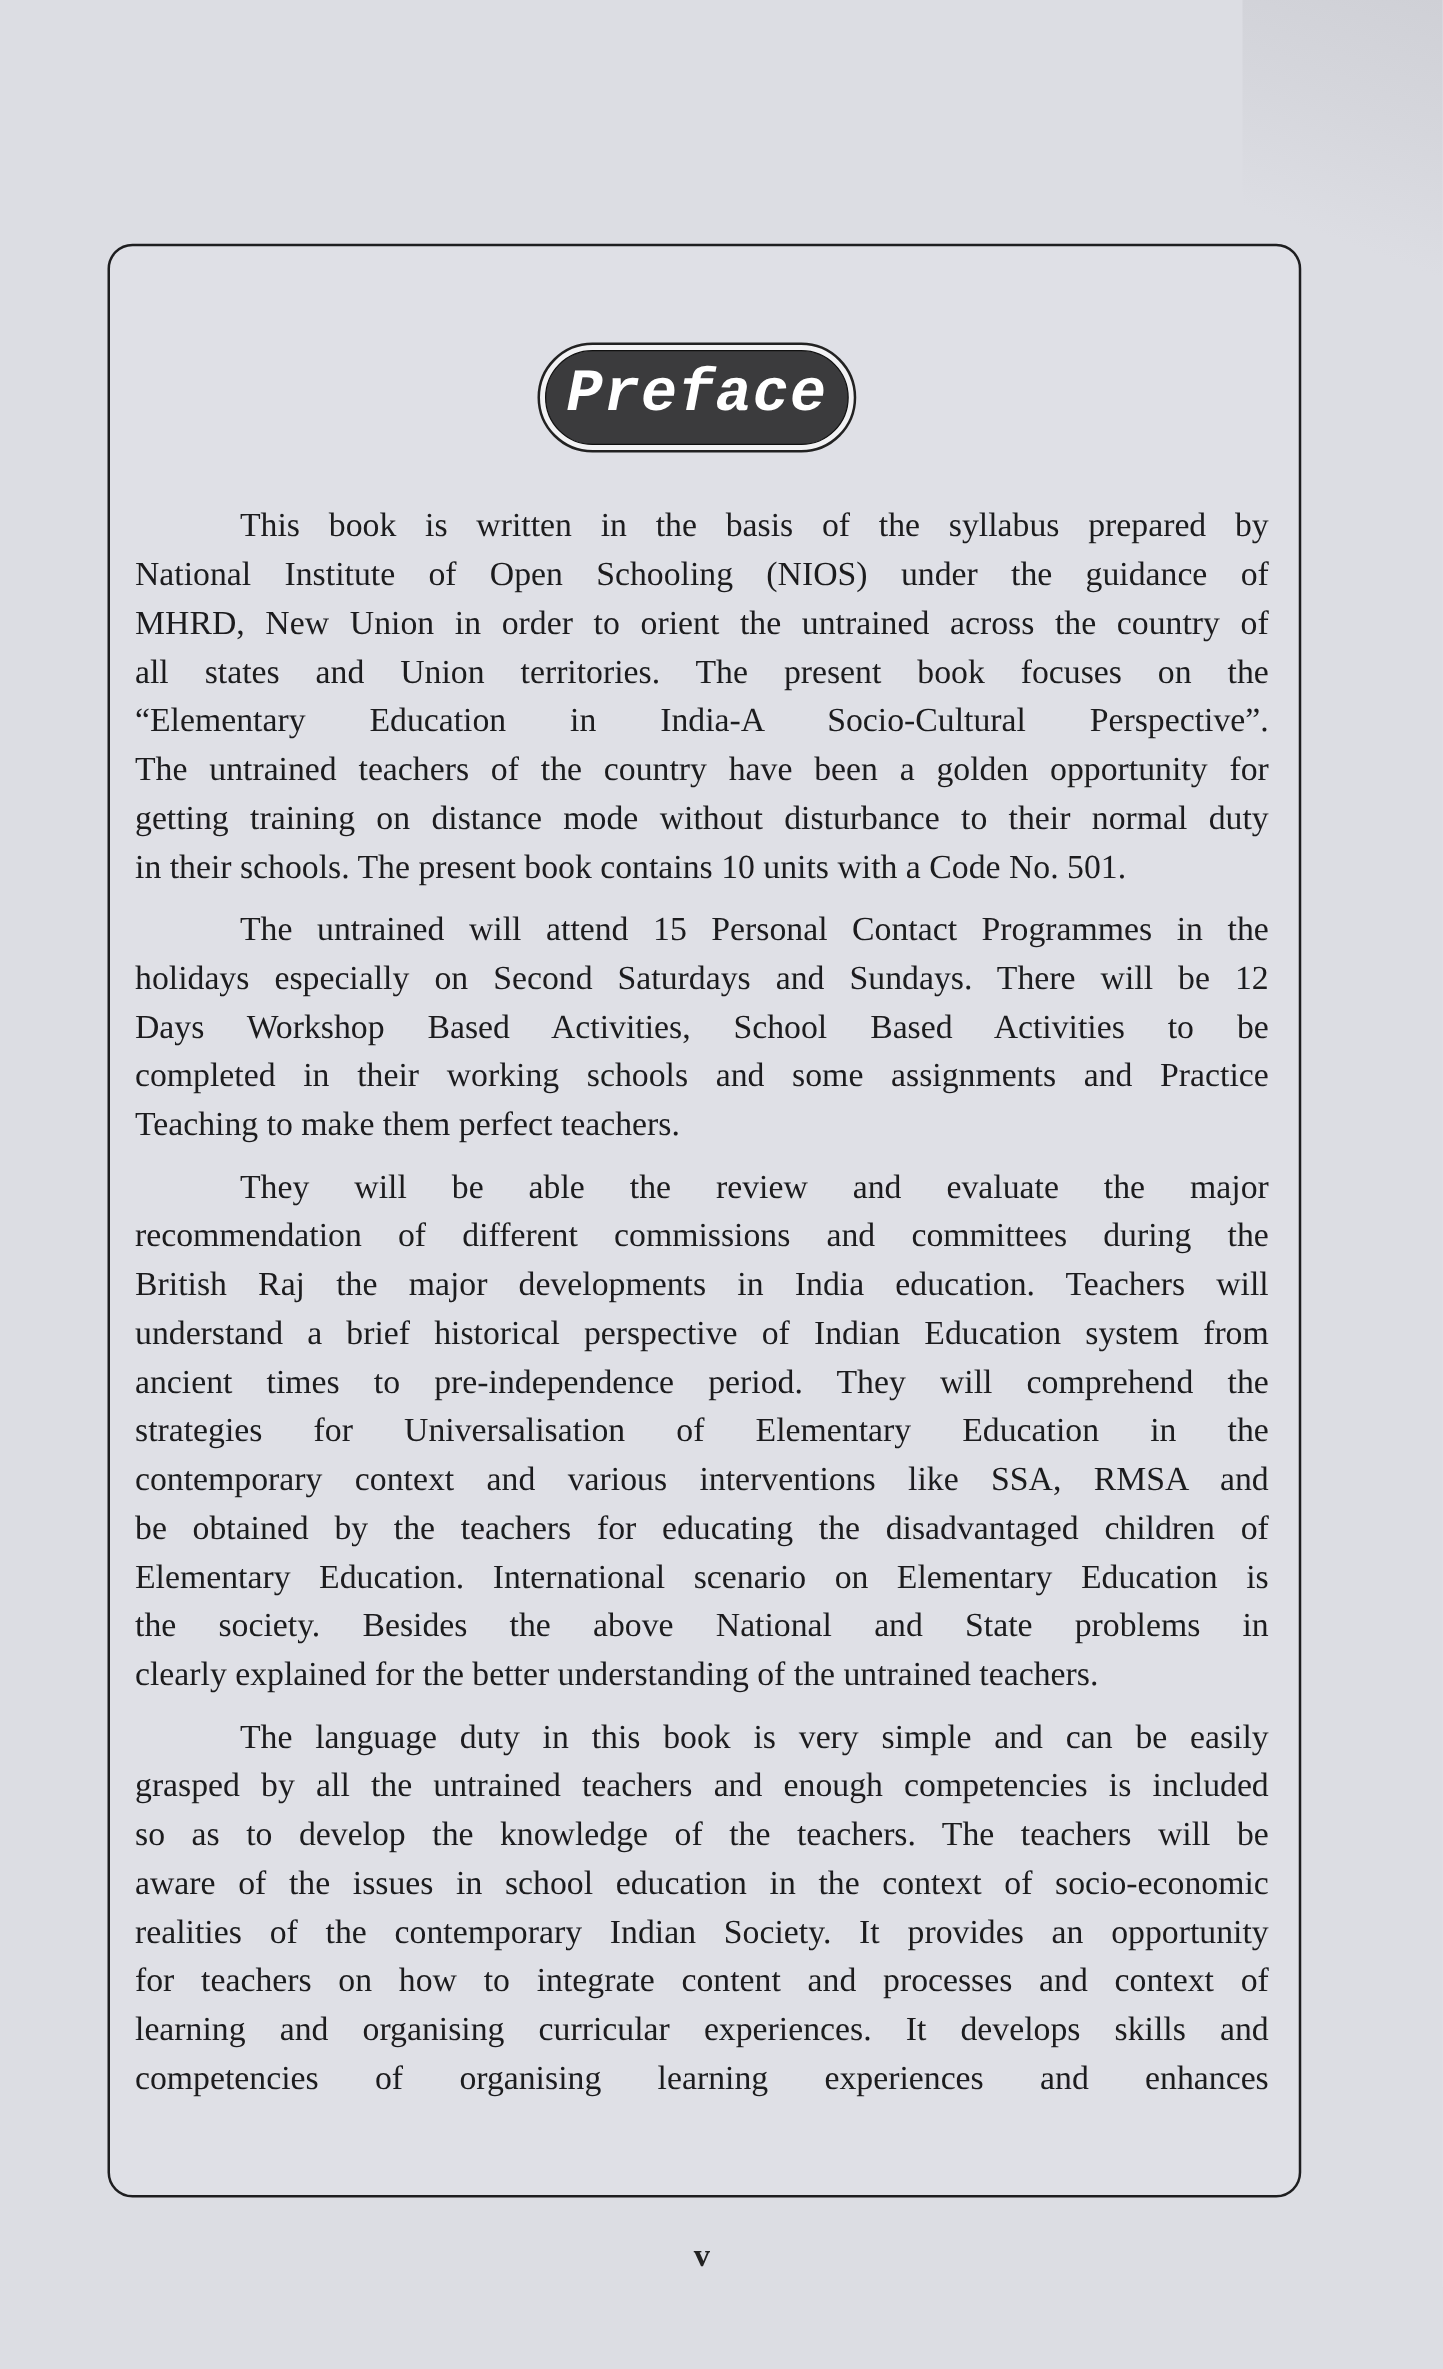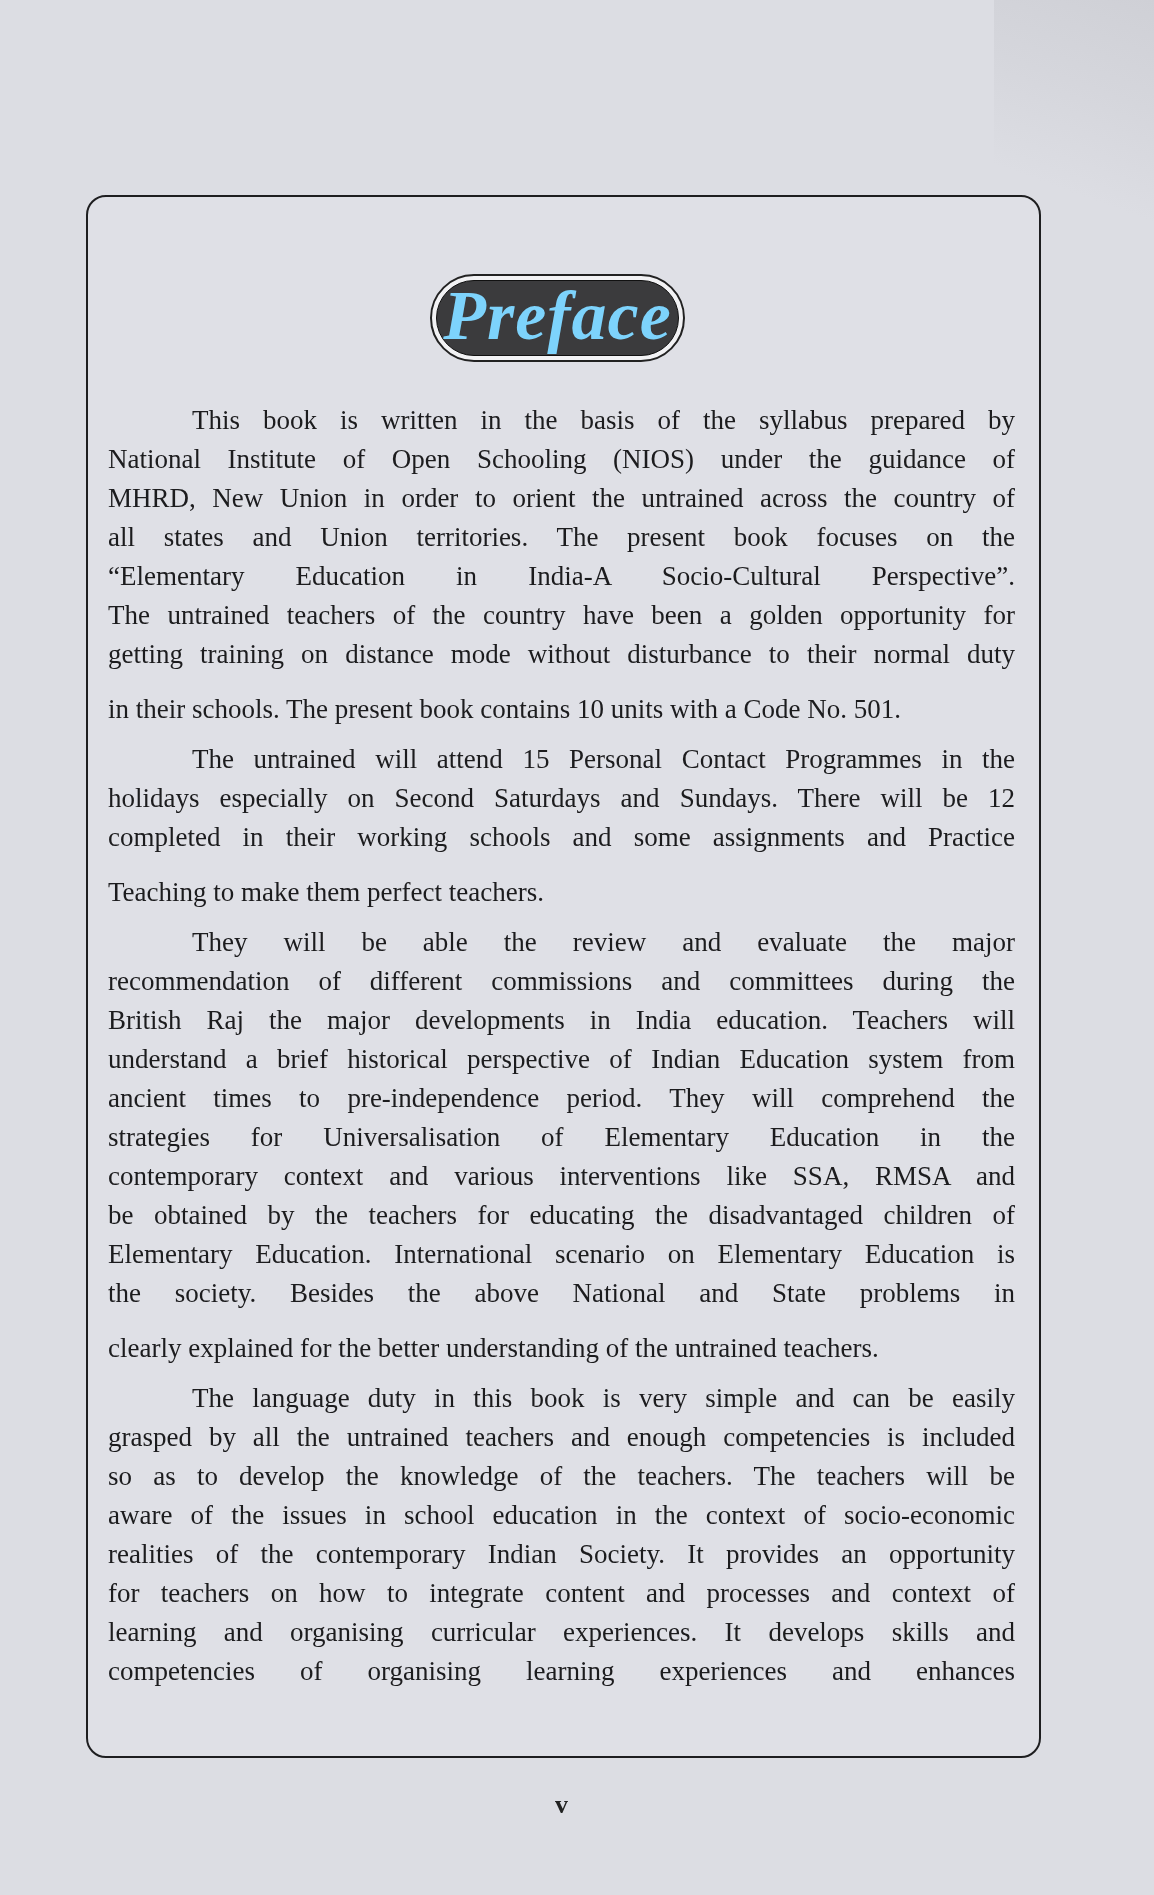--- a/index.html
+++ b/index.html
@@ -47,45 +47,45 @@
       height: 76px;
       border-radius: 40px;
       background: #3b3b3d;
       border: 1px solid #111;
       box-sizing: border-box;
       display: flex;
       align-items: center;
       justify-content: center;
     }
     .title-text {
-      color: #7dd3fc;
-      font-family: Liberation Serif, serif;
+      color: #ffffff;
+      font-family: Liberation Mono, monospace;
       font-style: italic;
       font-weight: bold;
-      font-size: 70px;
+      font-size: 48px;
       letter-spacing: 1px;
       line-height: 1;
       margin-top: -4px;
     }
     .body-text {
       position: absolute;
       left: 108px;
       top: 401px;
       width: 907px;
       font-size: 27px;
     }
     .para { margin: 0 0 11px 0; }
     .line {
       height: 39px;
       line-height: 39px;
       white-space: nowrap;
       text-align: justify;
       text-align-last: justify;
     }
-    .line.last { text-align-last: left; margin-top: 16px; }
+    .line.last { text-align-last: left; }
     .line.first { padding-left: 84px; }
     .bold { font-weight: normal; }
     .page-number {
       position: absolute;
       left: 0; width: 1123px;
       top: 1790px;
       text-align: center;
       font-size: 26px;
       font-weight: bold;
       color: #222;
@@ -111,20 +111,21 @@
     <div class="line">MHRD, New Union in order to orient the untrained across the country of</div>
     <div class="line">all states and Union territories. The present book focuses on the</div>
     <div class="line bold">“Elementary Education in India-A Socio-Cultural Perspective”.</div>
     <div class="line">The untrained teachers of the country have been a golden opportunity for</div>
     <div class="line">getting training on distance mode without disturbance to their normal duty</div>
     <div class="line last">in their schools. The present book contains 10 units with a Code No. 501.</div>
   </div>
   <div class="para">
     <div class="line first">The untrained will attend 15 Personal Contact Programmes in the</div>
     <div class="line">holidays especially on Second Saturdays and Sundays. There will be 12</div>
+    <div class="line">Days Workshop Based Activities, School Based Activities to be</div>
     <div class="line">completed in their working schools and some assignments and Practice</div>
     <div class="line last">Teaching to make them perfect teachers.</div>
   </div>
   <div class="para">
     <div class="line first">They will be able the review and evaluate the major</div>
     <div class="line">recommendation of different commissions and committees during the</div>
     <div class="line">British Raj the major developments in India education. Teachers will</div>
     <div class="line">understand a brief historical perspective of Indian Education system from</div>
     <div class="line">ancient times to pre-independence period. They will comprehend the</div>
     <div class="line">strategies for Universalisation of Elementary Education in the</div>

